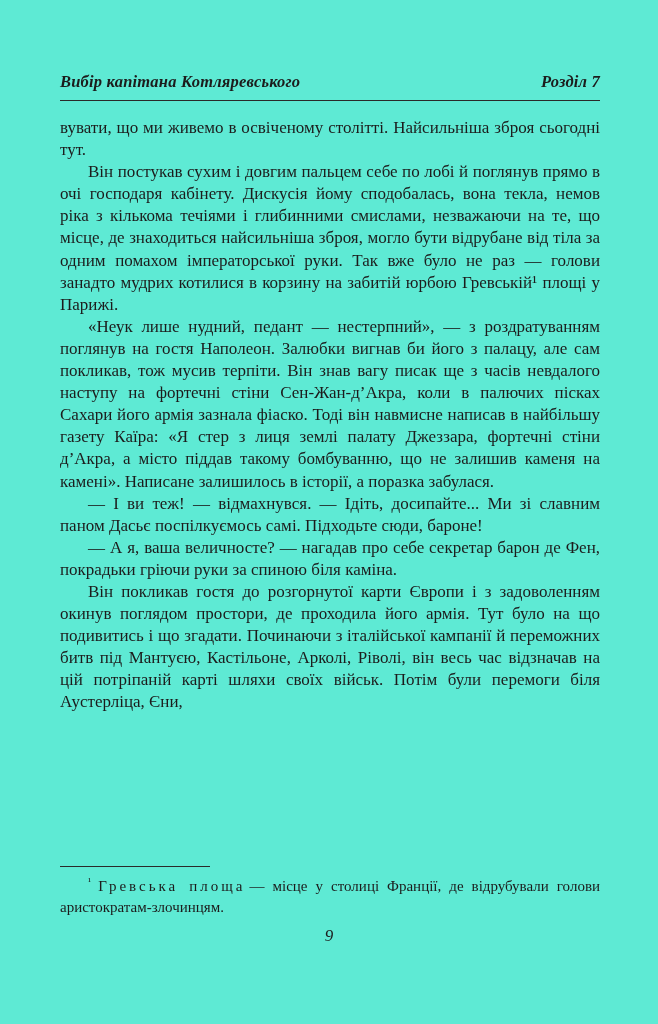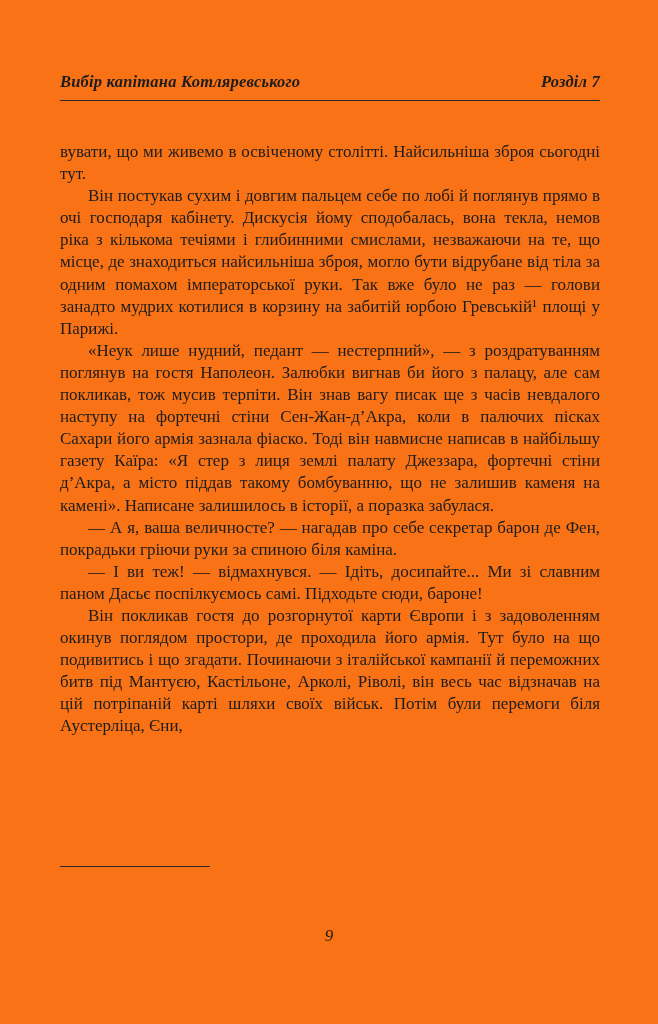--- a/index.html
+++ b/index.html
@@ -5,21 +5,21 @@
   html, body {
     margin: 0;
     padding: 0;
     background: #e8e8e8;
   }
   .page {
     position: relative;
     width: 658px;
     height: 1024px;
     margin: 0 auto;
-    background: #f97316;
+    background: #5eead4;
     color: #1c1c1c;
     font-family: "Liberation Serif", "DejaVu Serif", serif;
     overflow: hidden;
   }
   .content {
     position: absolute;
     left: 60px;
     right: 58px;
     top: 72px;
   }
@@ -31,21 +31,21 @@
     font-weight: 600;
     font-size: 16.5px;
     letter-spacing: 0.2px;
   }
   .header-rule {
     border: none;
     border-top: 1.4px solid #2a2a2a;
     margin: 8px 0 0 0;
   }
   .body-text {
-    margin-top: 40px;
+    margin-top: 16px;
     font-size: 17px;
     line-height: 22.1px;
     text-align: justify;
   }
   .para {
     margin: 0;
     text-indent: 28px;
   }
   .para.no-indent {
     text-indent: 0;
@@ -100,27 +100,28 @@
       <span class="running-title">Вибір капітана Котляревського</span>
       <span class="chapter-label">Розділ 7</span>
     </header>
 
     <hr class="header-rule">
 
     <main class="body-text">
       <p class="para no-indent">вувати, що ми живемо в освіченому столітті. Найсильніша зброя сьогодні тут.</p>
       <p class="para">Він постукав сухим і довгим пальцем себе по лобі й поглянув прямо в очі господаря кабінету. Дискусія йому сподобалась, вона текла, немов ріка з кількома течіями і глибинними смислами, незважаючи на те, що місце, де знаходиться найсильніша зброя, могло бути відрубане від тіла за одним помахом імператорської руки. Так вже було не раз — голови занадто мудрих котилися в корзину на забитій юрбою Гревській¹ площі у Парижі.</p>
       <p class="para">«Неук лише нудний, педант — нестерпний», — з роздратуванням поглянув на гостя Наполеон. Залюбки вигнав би його з палацу, але сам покликав, тож мусив терпіти. Він знав вагу писак ще з часів невдалого наступу на фортечні стіни Сен-Жан-д’Акра, коли в палючих пісках Сахари його армія зазнала фіаско. Тоді він навмисне написав в найбільшу газету Каїра: «Я стер з лиця землі палату Джеззара, фортечні стіни д’Акра, а місто піддав такому бомбуванню, що не залишив каменя на камені». Написане залишилось в історії, а поразка забулася.</p>
+      <p class="para">— І ви теж! — відмахнувся. — Ідіть, досипайте... Ми зі славним паном Дасьє поспілкуємось самі. Підходьте сюди, бароне!</p>
       <p class="para">— А я, ваша величносте? — нагадав про себе секретар барон де Фен, покрадьки гріючи руки за спиною біля каміна.</p>
-      <p class="para">— І ви теж! — відмахнувся. — Ідіть, досипайте... Ми зі славним паном Дасьє поспілкуємось самі. Підходьте сюди, бароне!</p>
       <p class="para">Він покликав гостя до розгорнутої карти Європи і з задоволенням окинув поглядом простори, де проходила його армія. Тут було на що подивитись і що згадати. Починаючи з італійської кампанії й переможних битв під Мантуєю, Кастільоне, Арколі, Ріволі, він весь час відзначав на цій потріпаній карті шляхи своїх військ. Потім були перемоги біля Аустерліца, Єни,</p>
     </main>
 
   </div>
 
   <div class="footnote-area">
     <hr class="footnote-rule">
+    <p class="footnote"><span class="fn-marker">¹</span><span class="fn-term">Гревська площа</span><span class="fn-text">— місце у столиці Франції, де відрубували голови аристократам-злочинцям.</span></p>
   </div>
 
   <footer class="page-footer">
     <span class="page-number">9</span>
   </footer>
 </div>
 
 </body></html>

